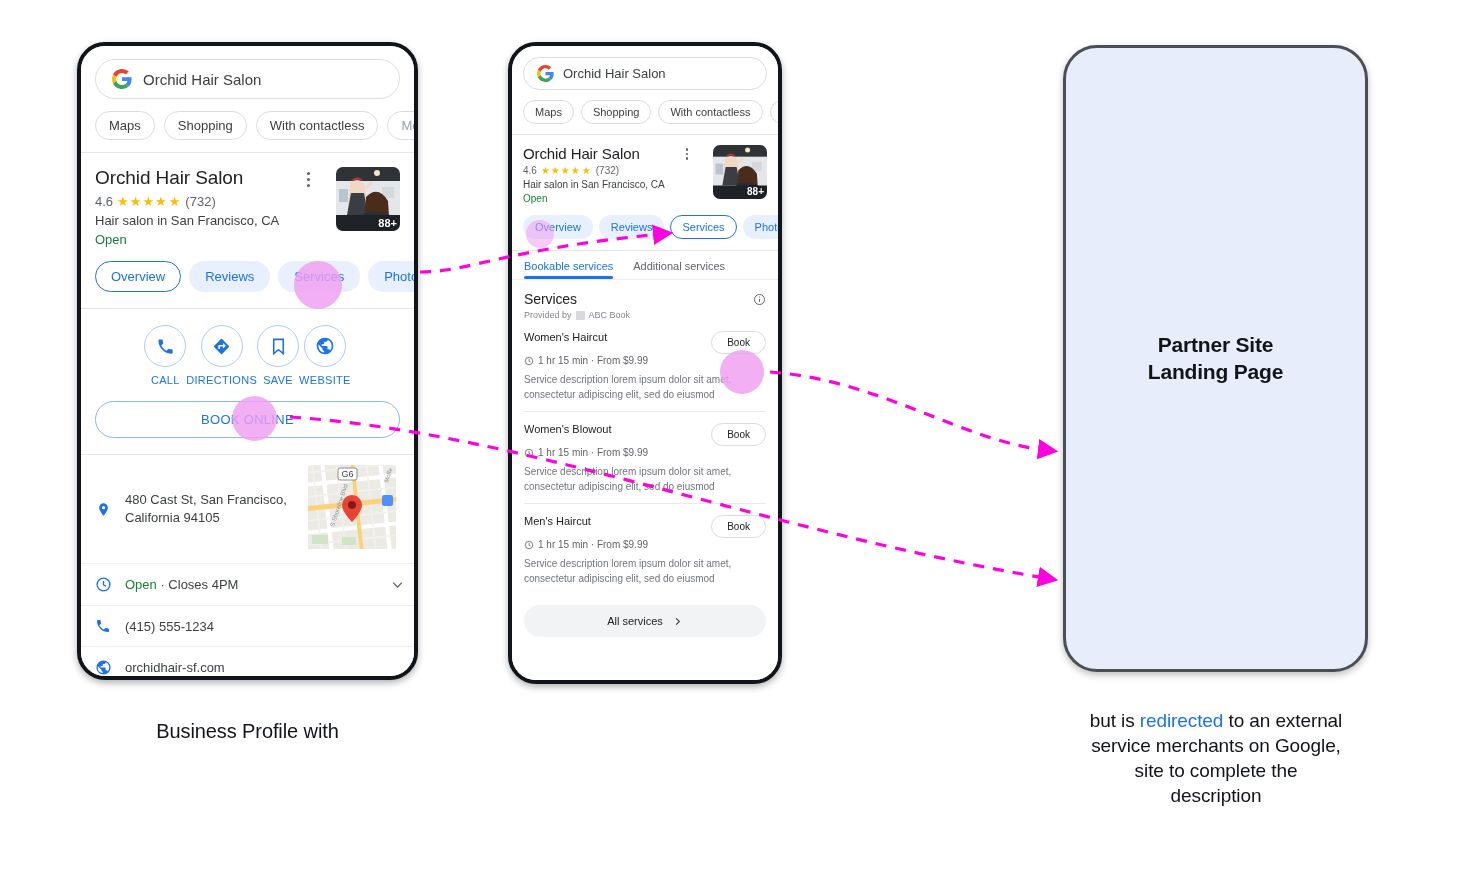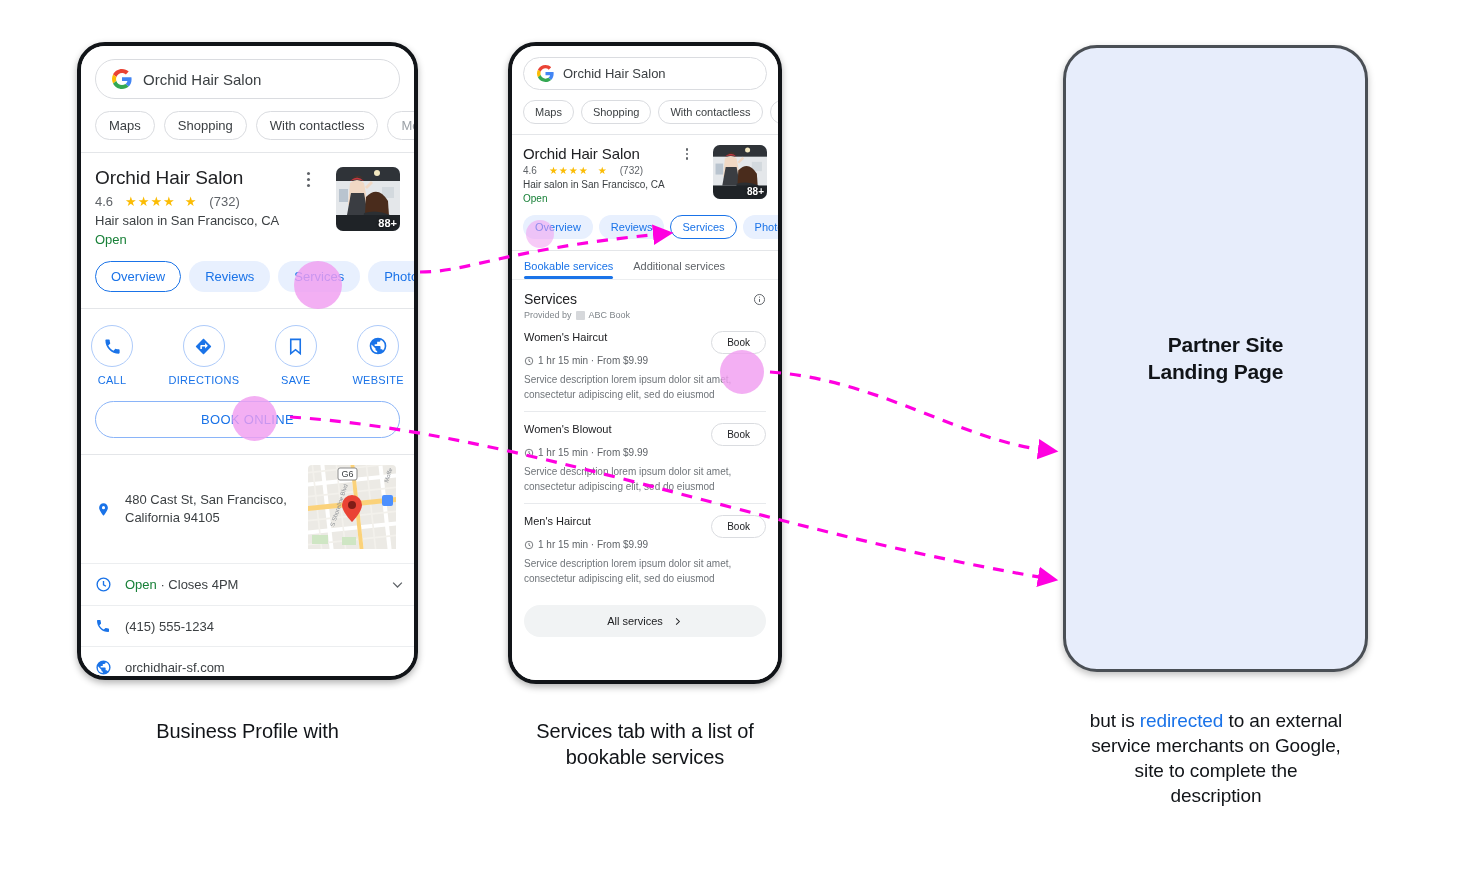--- a/index.html
+++ b/index.html
@@ -29,21 +29,21 @@
   #phone1 { left: 77px; top: 42px; width: 341px; height: 638px; }
   #phone2 { left: 508px; top: 42px; width: 274px; height: 642px; }
   #phone3 {
     left: 1063px; top: 45px; width: 305px; height: 627px;
     border: 3px solid #4a4f55; border-radius: 34px;
     background: #e7edfb;
     box-shadow: 0 3px 7px rgba(0,0,0,0.25);
     display: flex; align-items: center; justify-content: center;
   }
   #phone3 .partner-label {
-    text-align: right; font-weight: bold; color: #111418;
+    text-align: center; font-weight: bold; color: #111418;
     line-height: 1.28; letter-spacing: -0.2px;
   }
   #phone3 .partner-label .l { display: block; }
 
   
   .searchbar {
     display: flex; align-items: center; gap: 11px;
     margin: 13px 14px 0 14px;
     border: 1px solid #dadce0; border-radius: 26px;
     padding: 9px 16px;
@@ -62,21 +62,21 @@
   }
   .chip.faded { color: #9aa0a6; }
 
   .divider { height: 1px; background: #e4e6e9; margin-top: 12px; }
   .divider-thin { height: 1px; background: #eceef0; }
 
   
   .bizhead { display: flex; padding: 14px 14px 0 14px; }
   .bizinfo { flex: 1 1 auto; min-width: 0; }
   .bizname { color: #202124; letter-spacing: -0.1px; }
-  .bizrating { display: flex; align-items: center; gap: 12px; color: #5f6368; margin-top: 5px; }
+  .bizrating { display: flex; align-items: center; gap: 4px; color: #5f6368; margin-top: 5px; }
   .stars { color: #fbbc04; letter-spacing: 1px; }
   .bizcat { color: #3c4043; margin-top: 4px; }
   .bizopen { color: #188038; margin-top: 4px; }
 
   .kebab { width: 18px; flex: 0 0 18px; display: flex; flex-direction: column; align-items: center;
            justify-content: flex-start; gap: 3px; padding-top: 5px; }
   .kebab i { width: 3px; height: 3px; border-radius: 50%; background: #5f6368; display: block; }
 
   .thumb { position: relative; border-radius: 7px; overflow: hidden; flex: 0 0 auto; margin-left: 19px; }
   .thumb .badge {
@@ -86,21 +86,21 @@
 
   
   .tabchips { display: flex; gap: 8px; padding: 0 14px; white-space: nowrap; align-items: flex-end; }
   .tabchip {
     border-radius: 18px; padding: 7px 15px; color: #1a73e8;
     background: #e8f0fe; border: 1px solid transparent; flex: 0 0 auto;
   }
   .tabchip.outlined { background: #fff; border: 1px solid #1a73e8; }
 
   
-  .actions { display: flex; justify-content: space-between; padding: 16px 10px 0 10px; }
+  .actions { display: flex; justify-content: center; padding: 16px 10px 0 10px; }
   .action { display: flex; flex-direction: column; align-items: center; gap: 7px; }
   .action .circle {
     width: 42px; height: 42px; border-radius: 50%; border: 1px solid #aecbfa;
     display: flex; align-items: center; justify-content: center;
   }
   .action .lbl { color: #1a73e8; letter-spacing: 0.3px; }
 
   .bookonline {
     margin: 15px 14px 0 14px; border: 1px solid #8ab4f8; border-radius: 22px;
     text-align: center; padding: 10px 0; color: #1a73e8; letter-spacing: 0.3px;
@@ -544,24 +544,20 @@
 
     <path d="M290,417 C520,432 760,530 1045,578" fill="none" stroke="#ff00e0" stroke-width="3.2" stroke-dasharray="11 9" marker-end="url(#mk)"></path>
 
     <path d="M770,372 C880,380 960,440 1045,450" fill="none" stroke="#ff00e0" stroke-width="3.2" stroke-dasharray="11 9" marker-end="url(#mk)"></path>
   </svg>
 
   <div class="caption" style="left:77px; top:718px; width:341px; font-size:20px">
     <div>Business Profile with</div>
   </div>
 
-  <div class="caption" style="left:478px; top:718px; width:334px; font-size:20px">
-    <div>Services tab with a list of</div>
-    <div>bookable services</div>
-  </div>
 
   <div class="caption" style="left:1040px; top:708px; width:352px; font-size:19px">
     <div><span>but is </span><span class="blue">redirected</span><span> to an external</span></div>
     <div>service merchants on Google,</div>
     <div>site to complete the</div>
     <div>description</div>
   </div>
 
 </div>
 

